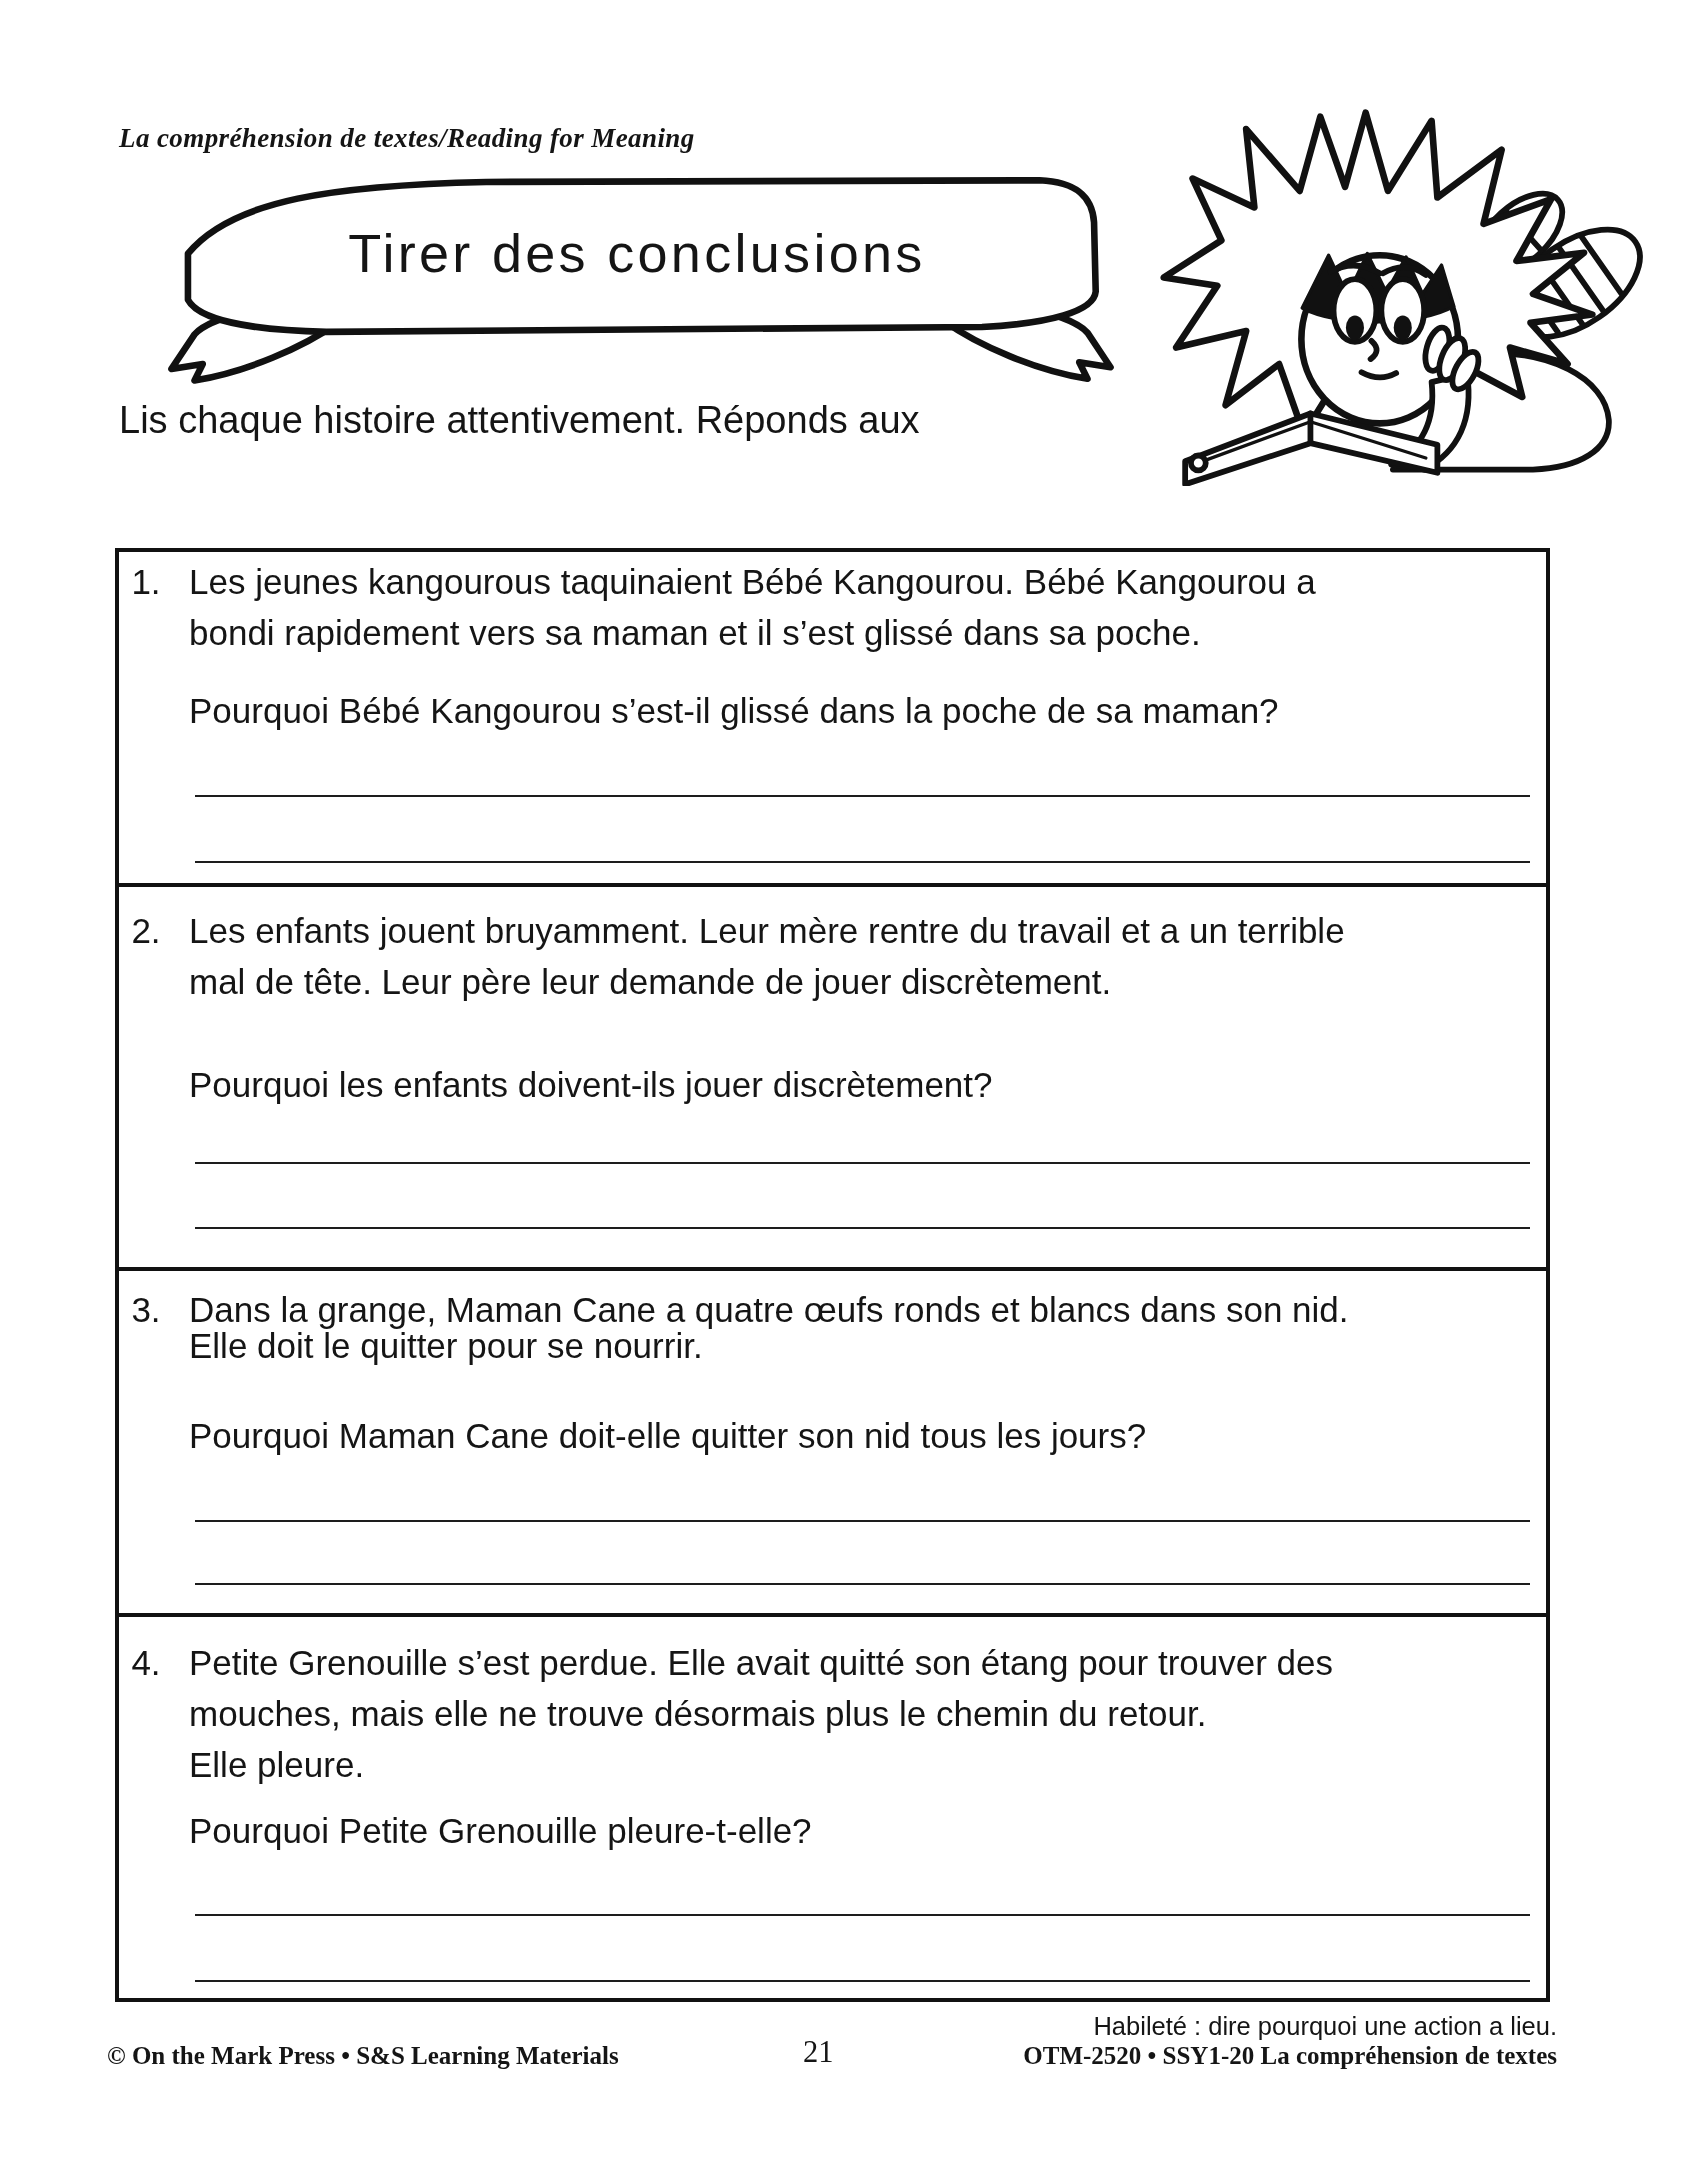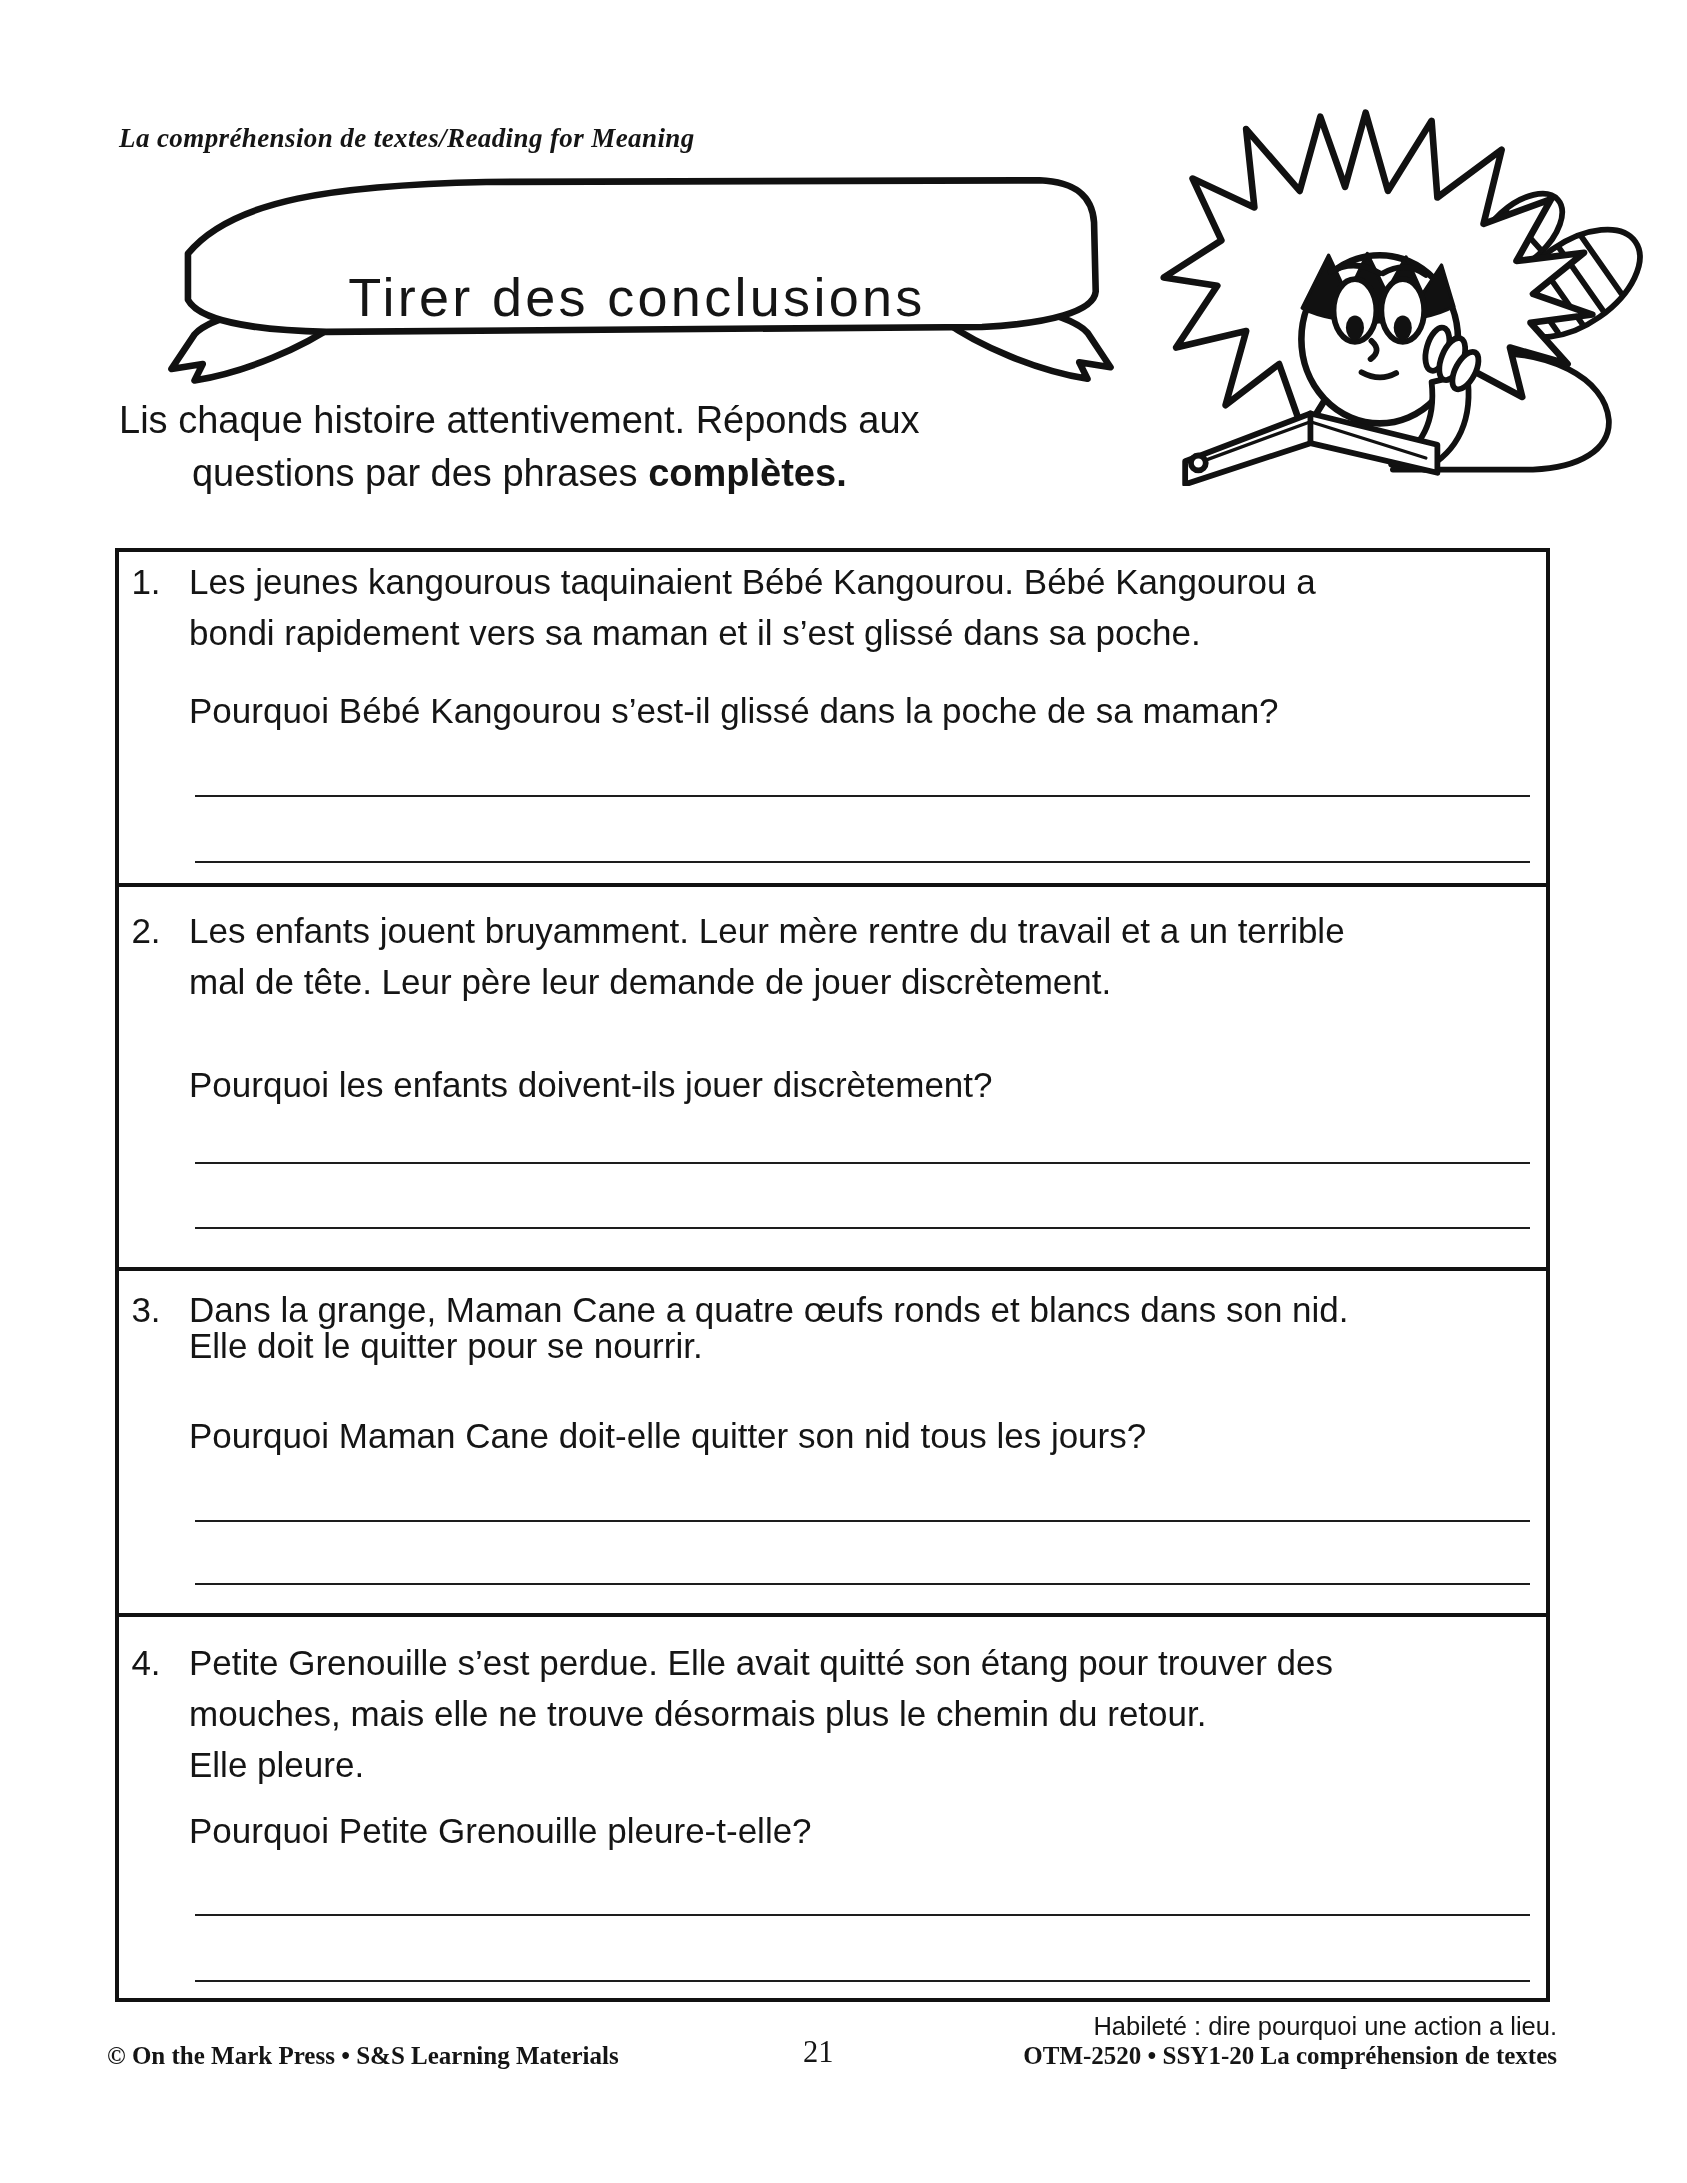--- a/index.html
+++ b/index.html
@@ -17,21 +17,20 @@
     font-weight:bold;font-style:italic;
     font-size:27px;letter-spacing:0.4px;white-space:nowrap;margin-top:9px;
   }
   
   .banner{left:155px;top:171px;width:972px;height:213px;}
   .banner svg{position:absolute;left:0;top:0;}
   .banner-title{
     position:absolute;left:0;right:8.2px;top:51px;
     text-align:center;font-size:54px;letter-spacing:3.3px;
     white-space:nowrap;
-    margin-top:44px;
   }
   
   .instructions{
     left:119px;top:394px;font-size:38px;line-height:53px;white-space:nowrap;text-align:center;
   }
   .instructions b{font-weight:bold;}
   
   .illustration{left:1144px;top:92px;width:534px;height:394px;}
   
   .qbox{
@@ -144,21 +143,20 @@
       <path d="M 46,448 L 198,390 L 352,428 L 352,462 L 198,426 L 46,476 Z"></path>
       <line x1="198" y1="390" x2="198" y2="426"></line>
       <path d="M 62,450 L 198,400 L 338,444" fill="none" stroke-width="4"></path>
       <circle cx="62" cy="450" r="9"></circle>
     </g>
   </svg>
 </div>
 
 <div class="abs instructions">
   <div>Lis chaque histoire attentivement. Réponds aux</div>
-  <div><span>questions par des phrases </span><b>complètes.</b></div>
 </div>
 
 <div class="abs qbox qbox-1">
   <div class="qnum" style="top:4.1px">1.</div>
   <div class="story" style="top:4.1px">Les jeunes kangourous taquinaient Bébé Kangourou. Bébé Kangourou a</div>
   <div class="story" style="top:55px">bondi rapidement vers sa maman et il s’est glissé dans sa poche.</div>
   <div class="question" style="top:136px">Pourquoi Bébé Kangourou s’est-il glissé dans la poche de sa maman?</div>
   <div class="answer-line" style="top:243px"></div>
   <div class="answer-line" style="top:309px"></div>
 </div>

